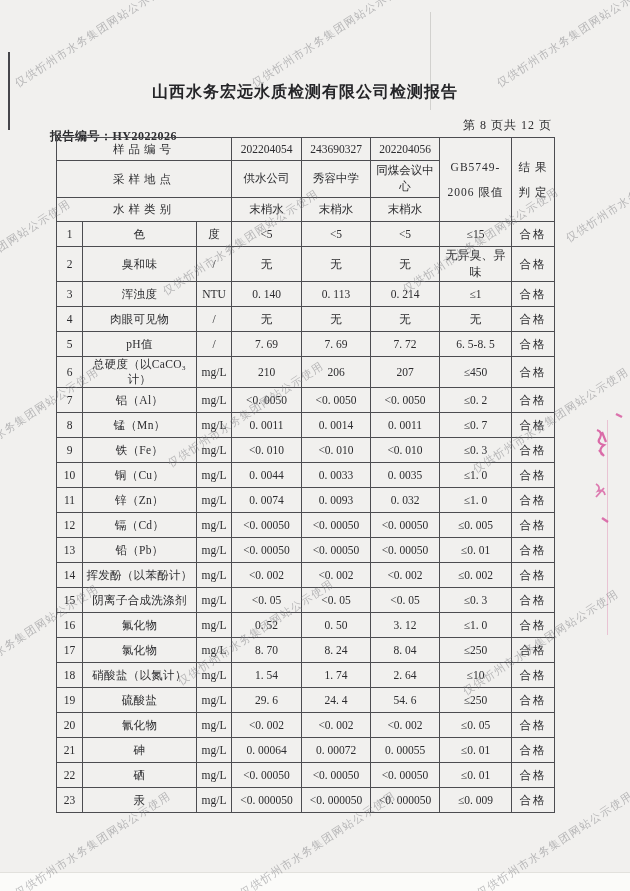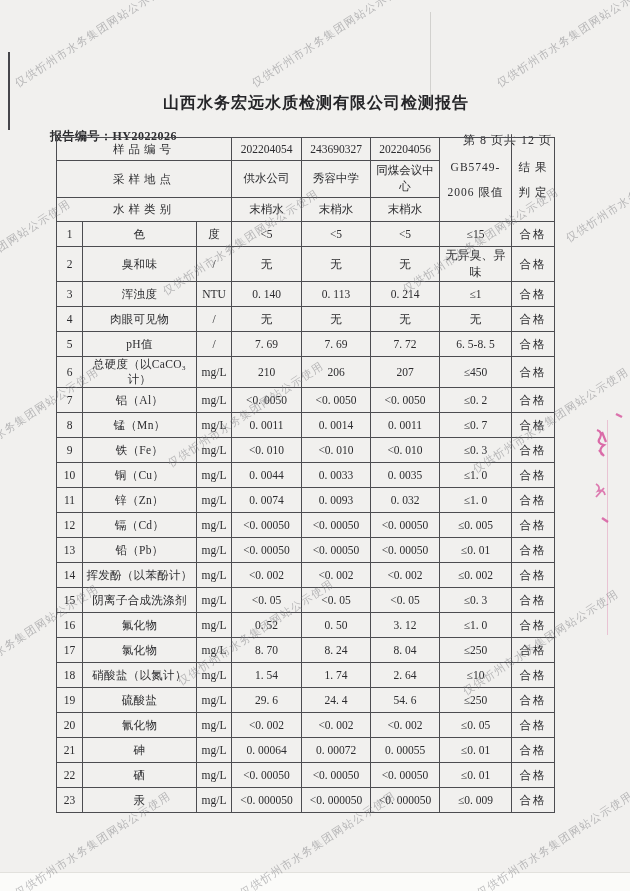--- a/index.html
+++ b/index.html
@@ -16,28 +16,28 @@
   }
   
   .edge-line-left { position:absolute; left:8px; top:52px; width:2px; height:78px; background:#45454a; z-index:2; }
   .fold-line { position:absolute; left:430px; top:12px; width:1px; height:98px; background:#d2d1ce; z-index:2; }
   .pink-line { position:absolute; left:607px; top:420px; width:1px; height:215px; background:rgba(214,92,150,0.30); z-index:4; }
   .stamp-marks { position:absolute; left:588px; top:408px; z-index:4; }
 
   .title {
     position:absolute; left:56px; top:82px; width:498px;
     text-align:center; font-size:16px; font-weight:bold;
-    letter-spacing:1px; margin:11px; z-index:3; color:#252528;
+    letter-spacing:1px; margin:0; z-index:3; color:#252528;
   }
   .meta-row {
     position:absolute; left:50px; top:116px; width:504px; height:16px;
     font-size:12px; z-index:3;
   }
   .report-no { position:absolute; left:0; top:12px; font-weight:600; letter-spacing:0.5px; }
-  .page-info { position:absolute; right:2px; top:16px; letter-spacing:1px; }
+  .page-info { position:absolute; right:2px; top:1px; letter-spacing:1px; }
 
   table.report {
     position:absolute; left:56px; top:137px; width:498px;
     border-collapse:collapse; table-layout:fixed; z-index:3;
     font-family:"Liberation Serif","DejaVu Serif",serif;
   }
   table.report td, table.report th {
     border:1px solid #4c4c50; text-align:center; vertical-align:middle;
     padding:0; font-weight:normal; font-size:11.5px; color:#2c2c2f;
     overflow:hidden;

